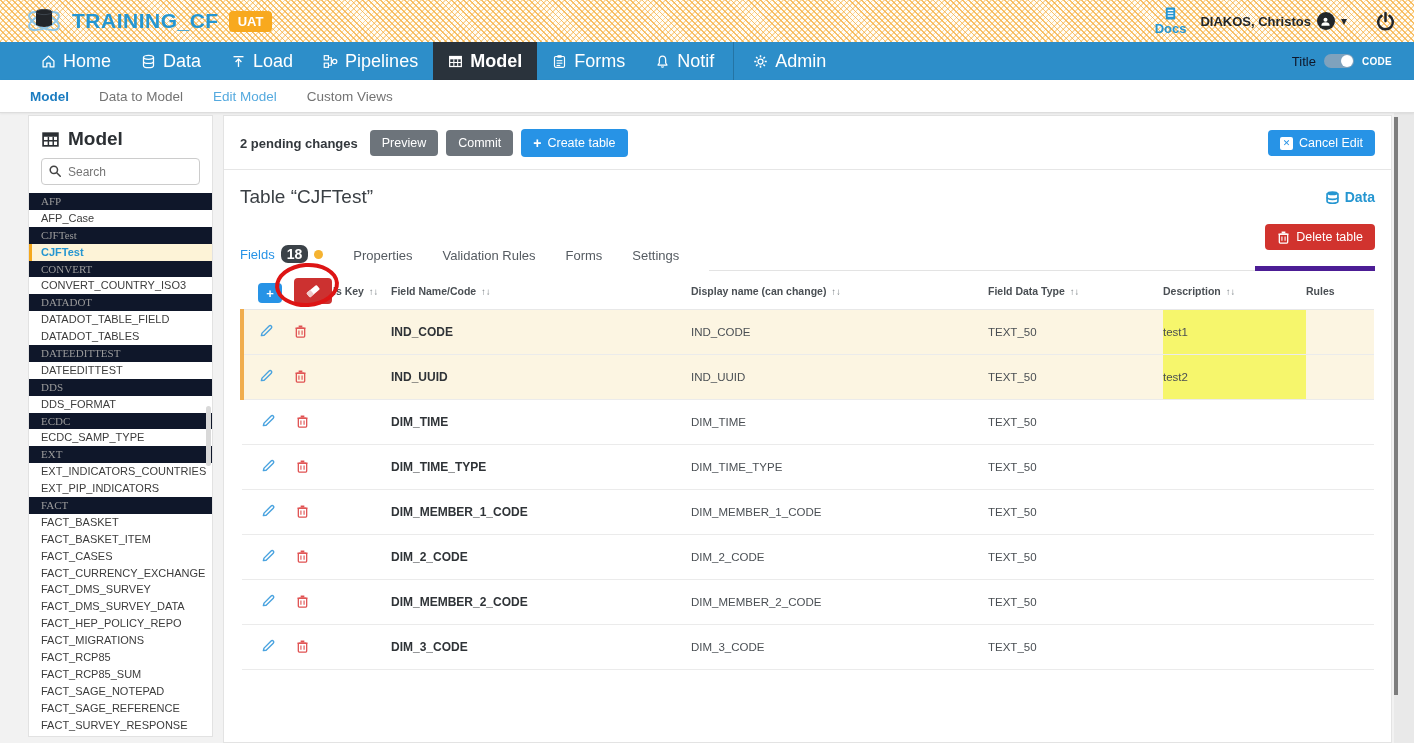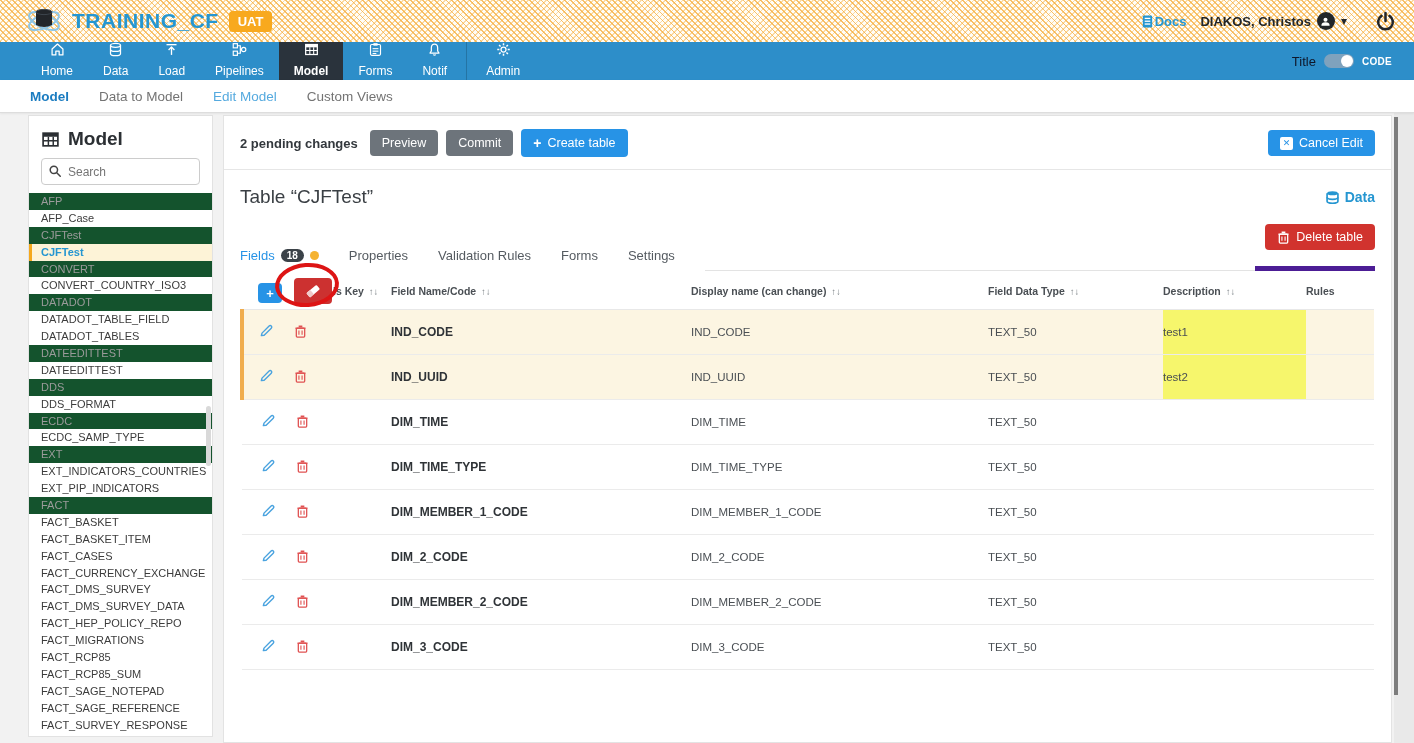--- a/index.html
+++ b/index.html
@@ -10,30 +10,30 @@
   
   .topbar { height:42px; background:
       repeating-linear-gradient(45deg, rgba(246,173,59,.75) 0 1.3px, rgba(255,255,255,0) 1.3px 4.2px),
       repeating-linear-gradient(-45deg, rgba(246,173,59,.45) 0 1.3px, rgba(255,255,255,0) 1.3px 4.2px),
       #fffdf7;
       display:flex; align-items:center; padding:0 18px 0 26px; }
   .brand { display:flex; align-items:center; gap:10px; }
   .brand-title { font-size:21px; font-weight:bold; color:#2596d1; letter-spacing:.5px; }
   .env-badge { background:#f8a91e; color:#fff; font-size:13px; font-weight:bold; padding:3px 9px; border-radius:4px; }
   .topbar-right { margin-left:auto; display:flex; align-items:center; gap:14px; }
-  .docs-link { display:flex; align-items:center; gap:0; color:#2596d1; font-weight:bold; font-size:13px; text-decoration:none; cursor:pointer; }
+  .docs-link { display:flex; align-items:center; gap:0; color:#2596d1; font-weight:bold; font-size:13px; text-decoration:none; cursor:pointer;flex-direction:column; }
   .user-menu { display:flex; align-items:center; gap:6px; cursor:pointer; }
   .user-name { font-size:13px; font-weight:bold; color:#22262a; }
   .avatar { width:18px; height:18px; border-radius:50%; background:#22262a; display:flex; align-items:center; justify-content:center; }
   .chev { font-size:12px; color:#22262a; }
   .power-btn { margin-left:14px; cursor:pointer; display:flex; align-items:center; }
 
   
   .mainnav { height:38px; background:#2d8ec9; display:flex; align-items:stretch; padding-left:26px; color:#fff; }
-  .nav-item { display:flex; align-items:center; gap:7px; padding:0 15px; font-size:12px; cursor:pointer;flex-direction:column; }
+  .nav-item { display:flex; align-items:center; gap:7px; padding:0 15px; font-size:18px; cursor:pointer; }
   .nav-item.active { background:#2a333c; font-weight:bold; }
   .nav-divider { width:1px; background:rgba(0,0,0,.18); margin:0 4px; }
   .nav-right { margin-left:auto; display:flex; align-items:center; gap:8px; padding-right:22px; }
   .toggle-label-l { font-size:13px; color:#0f172a; }
   .toggle { width:30px; height:14px; border-radius:8px; background:#7fa2bd; position:relative; cursor:pointer; }
   .toggle .knob { position:absolute; right:1px; top:1px; width:12px; height:12px; border-radius:50%; background:#fff; }
   .toggle-label-r { font-size:10px; font-weight:bold; color:#fff; letter-spacing:.3px; }
 
   
   .subnav { height:33px; background:#fff; display:flex; align-items:center; gap:30px; padding-left:30px; border-bottom:1px solid #ddd; box-shadow:0 1px 2px rgba(0,0,0,.06); position:relative; z-index:2; }
@@ -46,21 +46,21 @@
   .v-scrollbar { position:absolute; right:0; top:0; width:20px; height:630px; background:#e9e9e9; }
   .v-scrollbar .thumb { position:absolute; left:0; top:4px; width:4px; height:578px; background:#7d7d7d; }
 
   
   .sidebar { width:185px; height:622px; background:#fff; border:1px solid #e2e2e2; padding:8px 0 0 0; overflow:hidden; position:relative; }
   .sidebar-head { display:flex; align-items:center; gap:8px; font-size:19px; font-weight:bold; color:#2b2f33; padding:4px 12px 8px 12px; }
   .search-wrap { margin:0 12px 8px 12px; position:relative;text-decoration:underline; }
   .search-wrap input { width:100%; height:27px; border:1px solid #ccc; border-radius:4px; padding:0 8px 0 26px; font-size:12px; color:#444; font-family:inherit; outline:none; }
   .search-ico { position:absolute; left:7px; top:6px; }
   .s-item { height:16.9px; line-height:16.9px; font-size:11px; color:#3c3c3c; padding:0 0 0 12px; white-space:nowrap; overflow:hidden; cursor:pointer; }
-  .s-item.group { background:#14532d; color:#9b9b9b; cursor:default; }
+  .s-item.group { background:#0f172a; color:#9b9b9b; cursor:default;font-family:Liberation Serif, serif; }
   .s-item.selected { background:#fdf3d7; color:#2596d1; font-weight:bold; border-left:3px solid #f5a81c; padding-left:9px; }
   .side-scroll-thumb { position:absolute; right:1px; top:290px; width:5px; height:60px; background:#d9d9d9; border-radius:3px; }
 
   
   .main { flex:1; background:#fff; border:1px solid #e3e3e3; height:628px; overflow:hidden; position:relative; }
   .toolbar { display:flex; align-items:center; gap:8px; padding:13px 16px 10px 16px; }
   .pending { font-size:13px; font-weight:bold; color:#33383d; margin-right:4px; }
   .btn { border:none; border-radius:4px; font-family:inherit; font-size:12.5px; color:#fff; padding:6px 12px; cursor:pointer; display:inline-flex; align-items:center; gap:6px; }
   .btn-gray { background:#6d747b; }
   .btn-blue { background:#2793e6; }
@@ -69,21 +69,21 @@
   .cancel-ico { background:#fff; color:#2793e6; border-radius:2px; font-size:9px; font-weight:bold; width:13px; height:13px; line-height:13px; text-align:center; display:inline-block; }
   .toolbar-rule { border:none; border-top:1px solid #e6e6e6; margin:2px 0 0 0; }
 
   .table-head-row { display:flex; align-items:center; padding:16px 16px 0 16px; }
   .table-title { font-size:19px; color:#3a3f44; }
   .data-link { margin-left:auto; display:flex; align-items:center; gap:5px; color:#2596d1; font-weight:bold; font-size:14px; cursor:pointer; }
 
   .tabs-row { display:flex; align-items:flex-end; padding:16px 16px 0 16px; }
   .tab { font-size:13px; color:#555b61; margin-right:30px; padding-bottom:8px; cursor:pointer; display:flex; align-items:center; gap:6px; }
   .tab.active { color:#2793e6; }
-  .tab-badge { background:#3b4248; color:#fff; font-size:10px; font-weight:bold; border-radius:7px; padding:1px 6px; }
+  .tab-badge { background:#3b4248; color:#fff; font-size:14px; font-weight:bold; border-radius:7px; padding:1px 6px; }
   .pending-dot { width:9px; height:9px; border-radius:50%; background:#f5b331; display:inline-block; }
   .tabs-spacer { flex:1; border-bottom:1px solid #e3e3e3; align-self:stretch; }
   .tabs-right { border-bottom:5px solid #4c1d95; padding:0 0 16px 10px; }
 
   
   table.fields { border-collapse:collapse; table-layout:fixed; width:1134px; margin:2px 16px 0 16px; }
   table.fields col.c1{width:91px} table.fields col.c2{width:58px} table.fields col.c3{width:300px}
   table.fields col.c4{width:297px} table.fields col.c5{width:175px} table.fields col.c6{width:143px}
   th { font-size:10.5px; font-weight:bold; color:#4a4f54; text-align:left; height:36px; vertical-align:middle; border-bottom:1px solid #e8e8e8; }
   th .sort { color:#7a8085; font-size:9.5px; margin-left:2px; }

